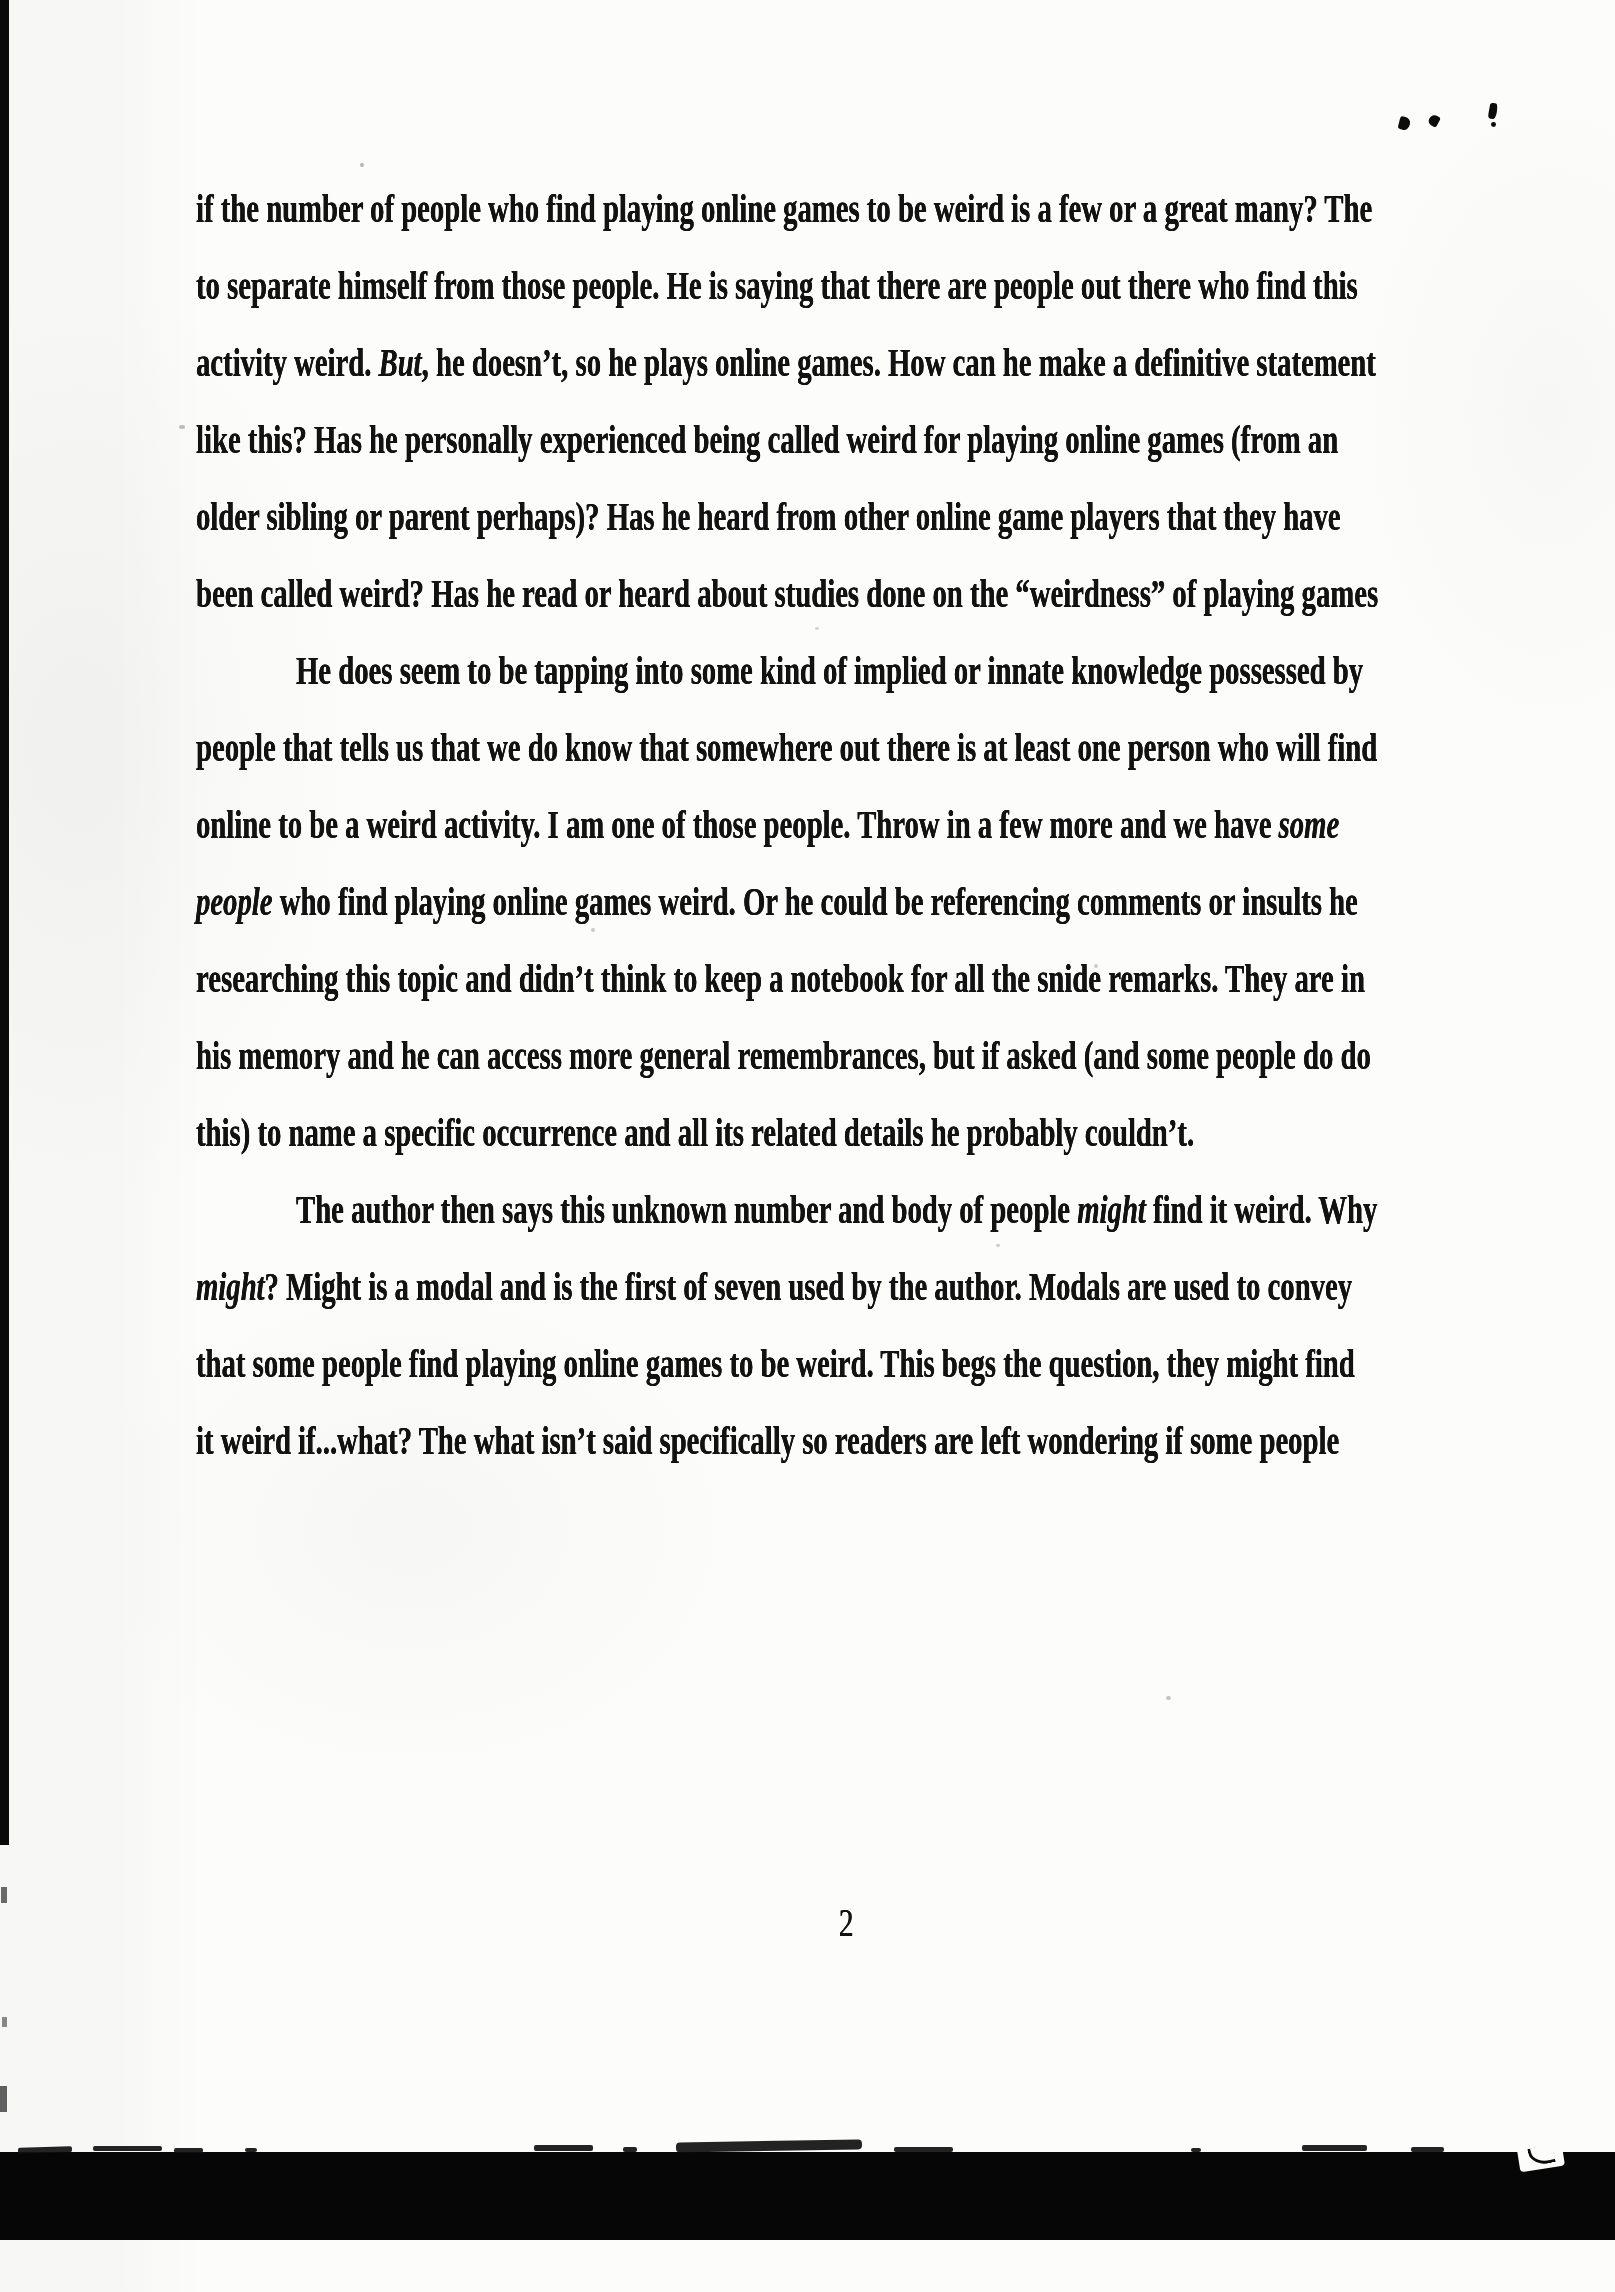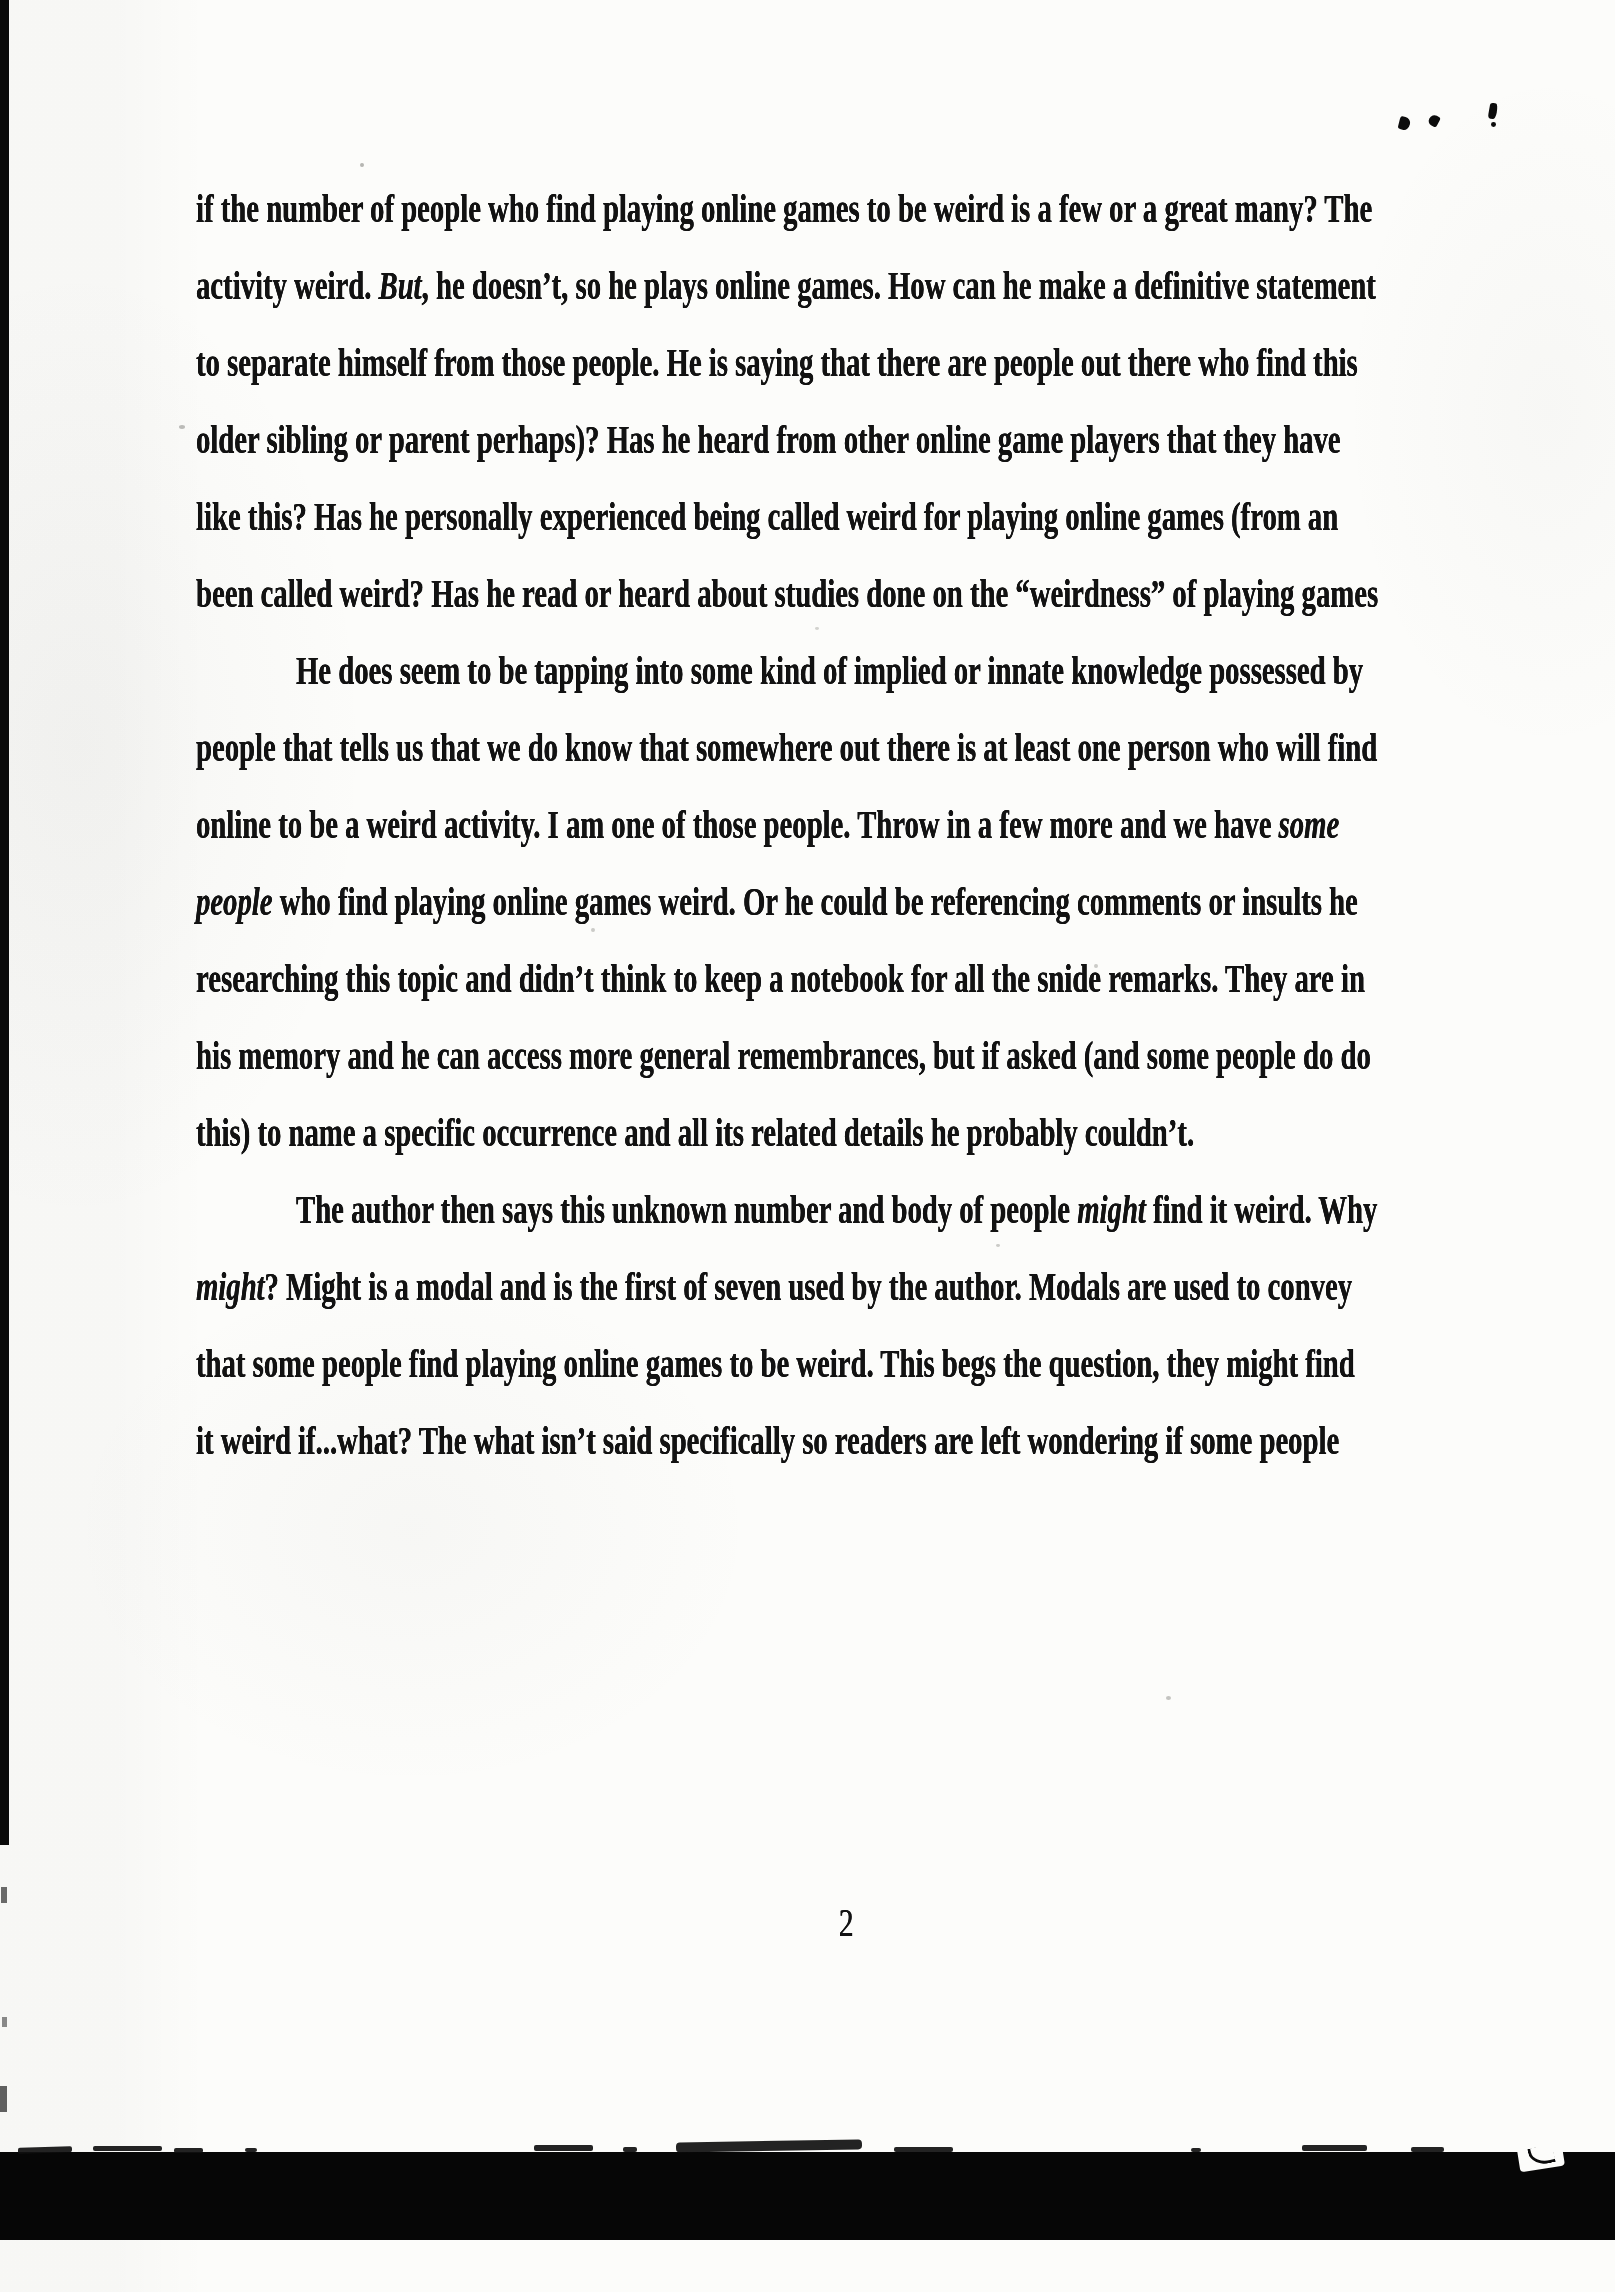--- a/index.html
+++ b/index.html
@@ -85,24 +85,24 @@
   .d6 { left: 996px; top: 1244px; width: 3.9px; height: 2.9px; opacity: .35; }
   .d7 { left: 1166px; top: 1696px; width: 4.9px; height: 3.9px; opacity: .4; }
 </style>
 </head>
 <body>
 
 <div class="page">
 
   <div class="textblock" id="textblock">
       <div class="line"><span class="ln"><span>if the number of people who find playing online games to be weird is a few or a great many? The</span></span></div>
+      <div class="line"><span class="ln"><span>to separate himself from those people. He is saying that there are people out there who find this</span></span></div>
       <div class="line"><span class="ln"><span>activity weird. </span><span class="it">But</span><span>, he doesn’t, so he plays online games. How can he make a definitive statement</span></span></div>
-      <div class="line"><span class="ln"><span>to separate himself from those people. He is saying that there are people out there who find this</span></span></div>
+      <div class="line"><span class="ln"><span>like this? Has he personally experienced being called weird for playing online games (from an</span></span></div>
       <div class="line"><span class="ln"><span>older sibling or parent perhaps)? Has he heard from other online game players that they have</span></span></div>
-      <div class="line"><span class="ln"><span>like this? Has he personally experienced being called weird for playing online games (from an</span></span></div>
       <div class="line"><span class="ln"><span>been called weird? Has he read or heard about studies done on the “weirdness” of playing games</span></span></div>
       <div class="line indent"><span class="ln"><span>He does seem to be tapping into some kind of implied or innate knowledge possessed by</span></span></div>
       <div class="line"><span class="ln"><span>people that tells us that we do know that somewhere out there is at least one person who will find</span></span></div>
       <div class="line"><span class="ln"><span>online to be a weird activity. I am one of those people. Throw in a few more and we have </span><span class="it">some</span></span></div>
       <div class="line"><span class="ln"><span class="it">people</span><span> who find playing online games weird. Or he could be referencing comments or insults he</span></span></div>
       <div class="line"><span class="ln"><span>researching this topic and didn’t think to keep a notebook for all the snide remarks. They are in</span></span></div>
       <div class="line"><span class="ln"><span>his memory and he can access more general remembrances, but if asked (and some people do do</span></span></div>
       <div class="line"><span class="ln"><span>this) to name a specific occurrence and all its related details he probably couldn’t.</span></span></div>
       <div class="line indent"><span class="ln"><span>The author then says this unknown number and body of people </span><span class="it">might</span><span> find it weird. Why</span></span></div>
       <div class="line"><span class="ln"><span class="it">might</span><span>? Might is a modal and is the first of seven used by the author. Modals are used to convey</span></span></div>

